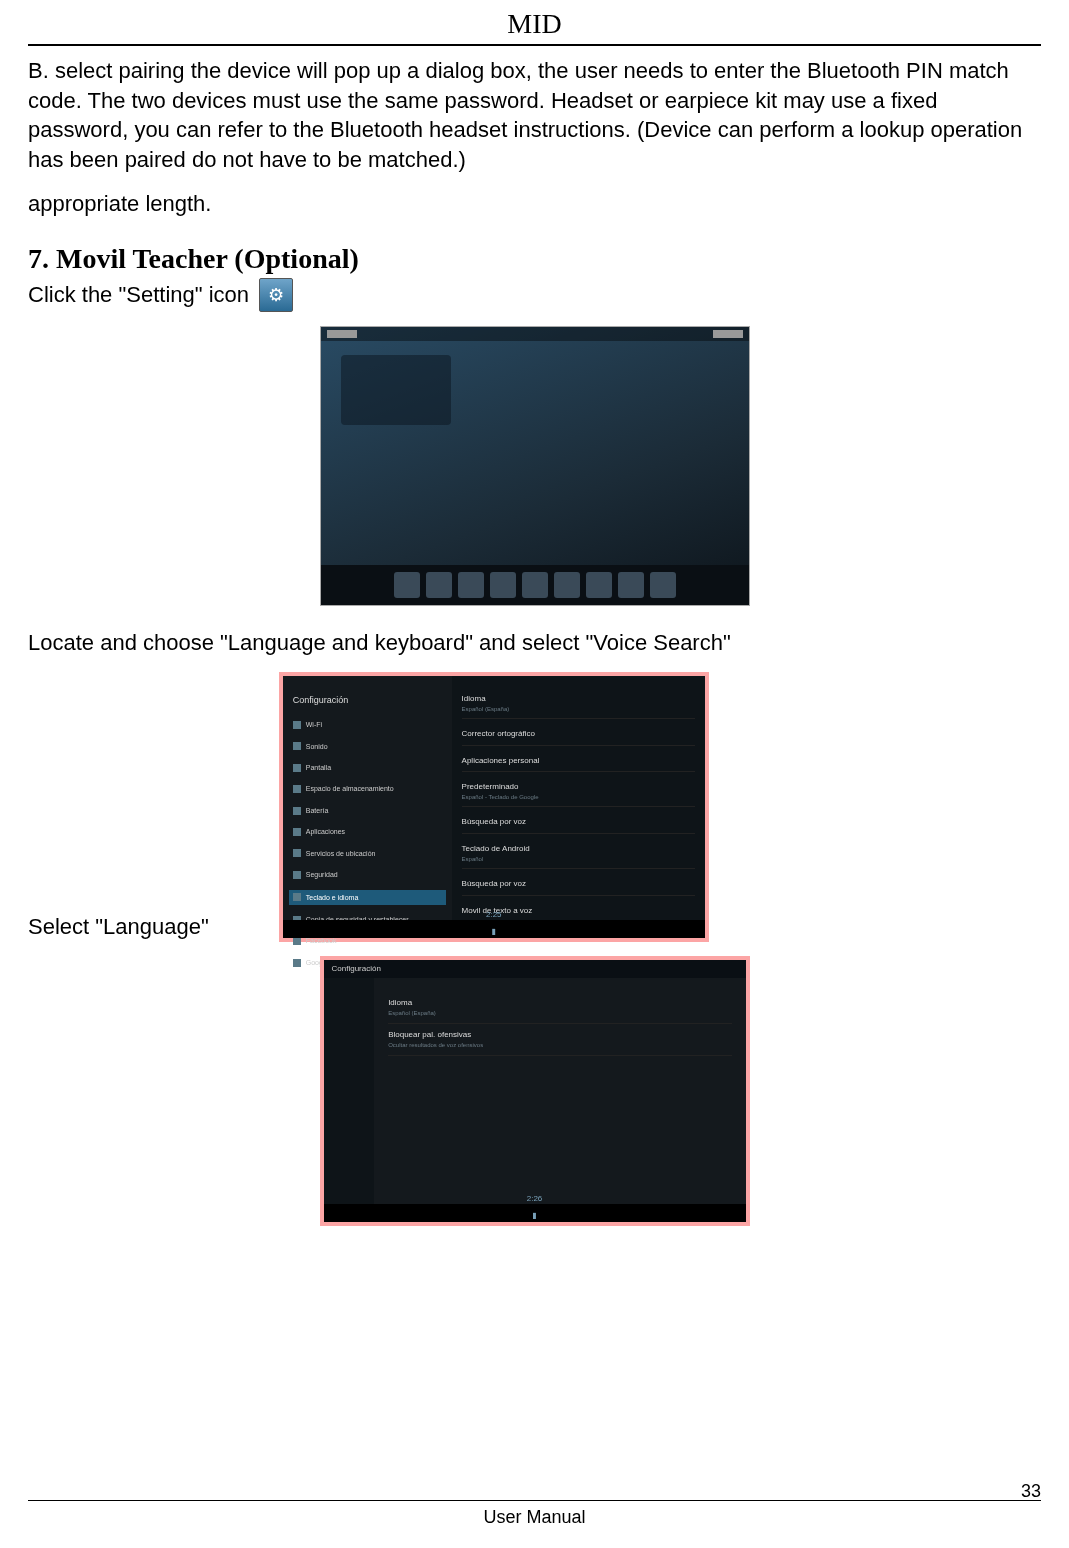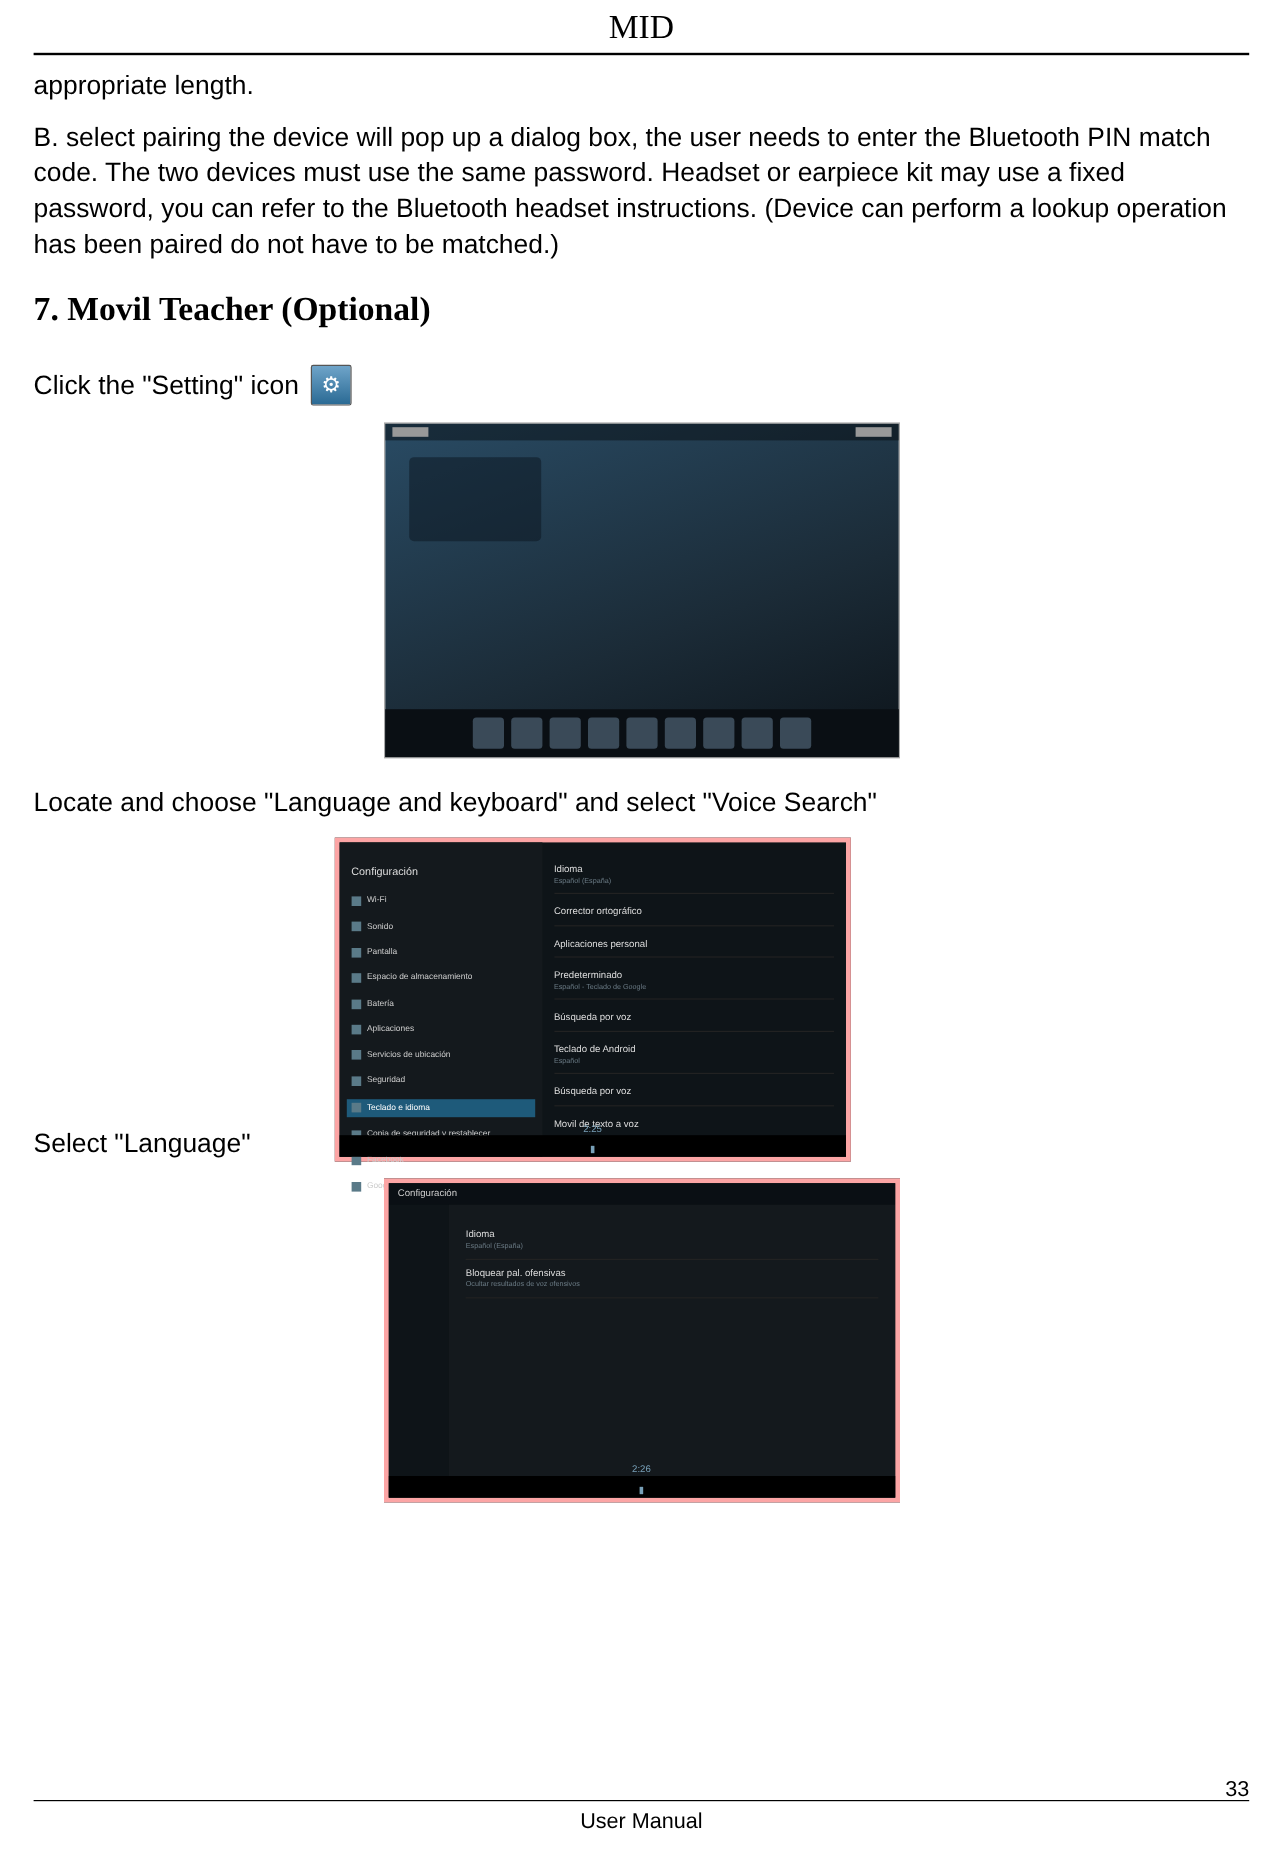--- a/index.html
+++ b/index.html
@@ -26,21 +26,21 @@
   }
   .content {
     font-size: 22px;
     line-height: 1.35;
   }
   .para { margin-bottom: 14px; }
   .h2 {
     font-family: "Times New Roman", Times, serif;
     font-weight: bold;
     font-size: 28px;
-    margin: 22px 0 26px 0;
+    margin: 22px 0 0 0;
   }
   .h3 {
     font-size: 24px;
     margin: 10px 0 10px 0;
   }
   .h3 .num { font-weight: normal; }
   .h3 .bold { font-weight: bold; }
   .inline-row {
     display: flex;
     align-items: center;
@@ -191,23 +191,23 @@
   }
 </style>
 </head>
 <body>
 
 <div class="header-title">MID</div>
 <hr class="hr-top">
 
 <div class="content">
 
+  <div class="para">B. select pairing the device will pop up a dialog box, the user needs to enter the Bluetooth PIN match code. The two devices must use the same password. Headset or earpiece kit may use a fixed password, you can refer to the Bluetooth headset instructions. (Device can perform a lookup operation has been paired do not have to be matched.)</div>
+
   <div class="para">appropriate length.</div>
-
-  <div class="para">B. select pairing the device will pop up a dialog box, the user needs to enter the Bluetooth PIN match code. The two devices must use the same password. Headset or earpiece kit may use a fixed password, you can refer to the Bluetooth headset instructions. (Device can perform a lookup operation has been paired do not have to be matched.)</div>
 
   <div class="h2">7. Movil Teacher (Optional)</div>
 
 
   <div class="inline-row">
     <span>Click the "Setting" icon</span>
     <span class="settings-icon-placeholder">
       <span class="glyph">⚙</span>
     </span>
   </div>

